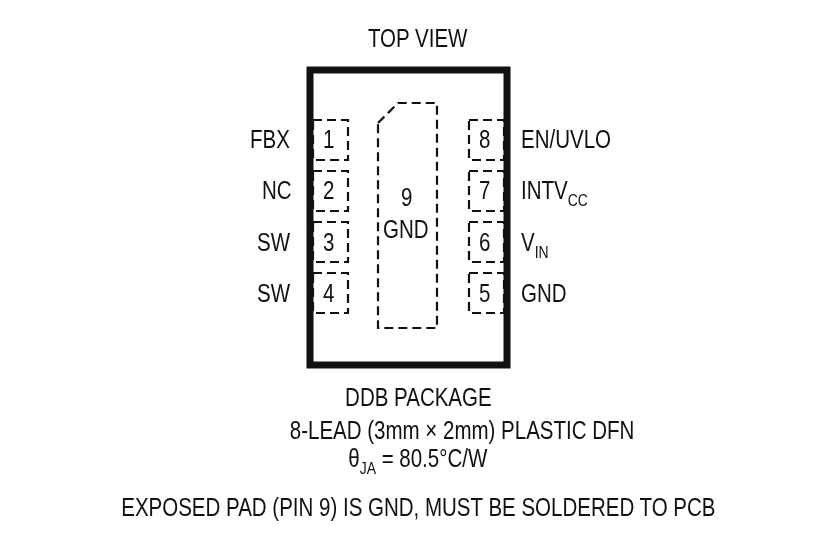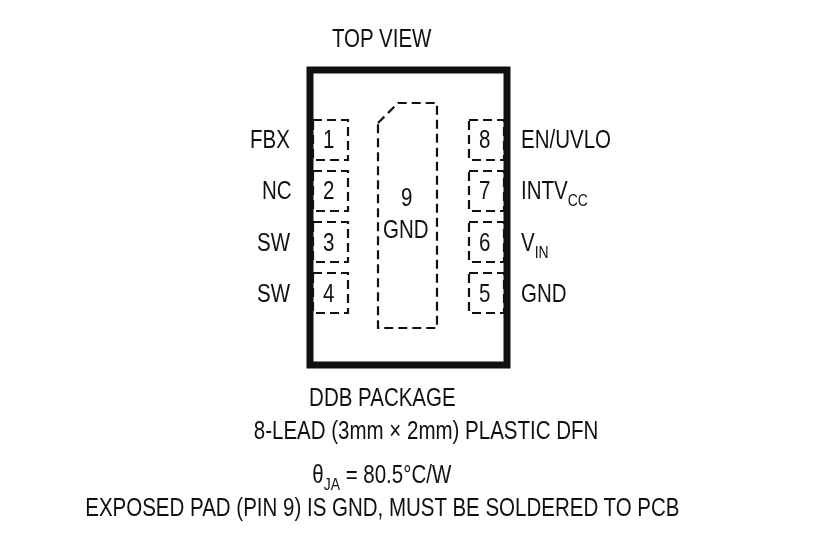--- a/index.html
+++ b/index.html
@@ -1,21 +1,21 @@
 <!DOCTYPE html>
 <html><head>
   <meta charset="utf-8">
   <style>
     html, body { margin: 0; padding: 0; background: #ffffff; }
     body { width: 817px; height: 537px; position: relative; overflow: hidden;
            font-family: "Liberation Sans", sans-serif; color: #111111; }
     .txt { position: absolute; white-space: nowrap; font-size: 25px;
            transform: scaleX(0.82); transform-origin: left top; letter-spacing: 0px; }
     .ctr { position: absolute; left: 0; width: 764px; text-align: center;
-           white-space: nowrap; font-size: 25px; }
+           white-space: nowrap; font-size: 25px; padding-left: 36px; }
     .ctr span.inner { display: inline-block; transform: scaleX(0.82); transform-origin: center top; }
     sub { font-size: 17px; vertical-align: -7px; line-height: 0; }
     svg { position: absolute; left: 0; top: 0; }
   </style>
 </head>
 <body>
 
 <svg width="817" height="537">
 
   <rect x="310" y="70" width="197" height="295" fill="none" stroke="#111" stroke-width="7"></rect>
@@ -61,18 +61,18 @@
 <div class="txt" style="left:521px; top:176px;"><span>INTV</span><sub>CC</sub></div>
 <div class="txt" style="left:521px; top:228px;"><span>V</span><sub>IN</sub></div>
 <div class="txt" style="left:521px; top:279px;">GND</div>
 
 <div class="ctr" style="top:383px;text-decoration:underline;">
   <span class="inner">DDB PACKAGE</span>
 </div>
 <div class="ctr" style="top:416px;margin-left:44px;">
   <span class="inner">8-LEAD (3mm × 2mm) PLASTIC DFN</span>
 </div>
-<div class="ctr" style="top:460px;">
+<div class="ctr" style="top:444px;">
   <span class="inner"><span>θ</span><sub>JA</sub><span> = 80.5°C/W</span></span>
 </div>
 <div class="ctr" style="top:493px;">
   <span class="inner">EXPOSED PAD (PIN 9) IS GND, MUST BE SOLDERED TO PCB</span>
 </div>
 
 </body></html>

